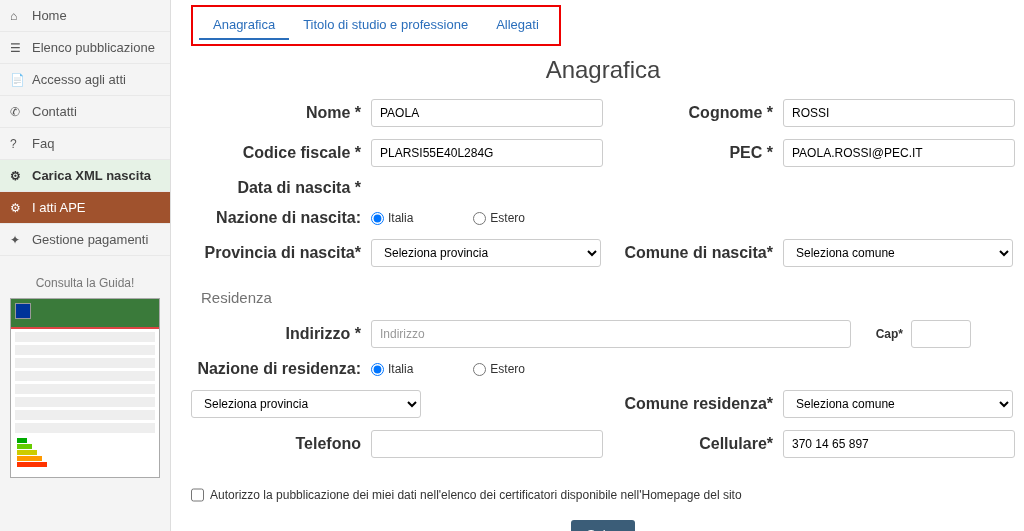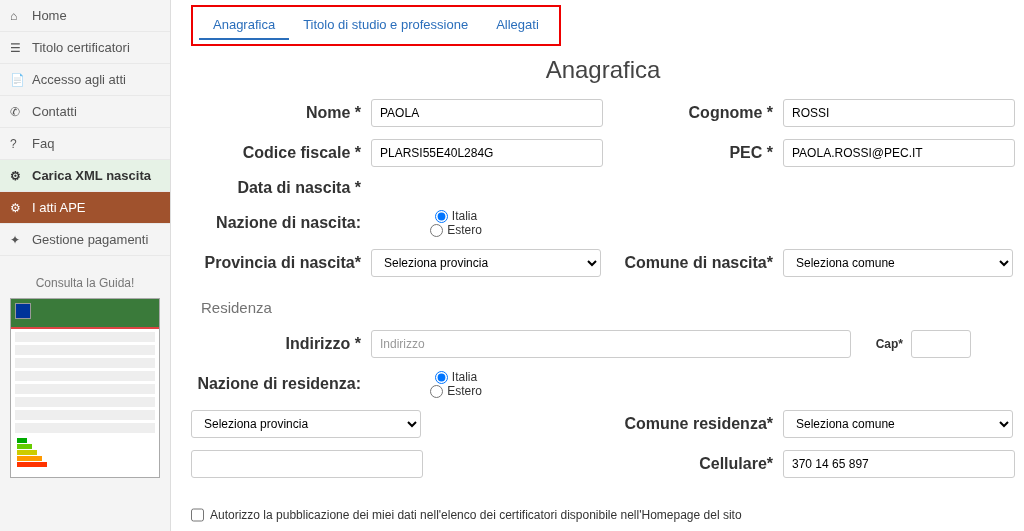--- a/index.html
+++ b/index.html
@@ -30,21 +30,21 @@
 .tab.active { border-bottom-color: #2a6ebb; }
 .page-title { text-align: center; font-size: 24px; color: #444; margin-bottom: 15px; font-weight: normal; }
 .form-grid { display: flex; flex-wrap: wrap; }
 .form-row { display: flex; width: 100%; margin-bottom: 12px; align-items: center; }
 .col-half { width: 50%; display: flex; align-items: center; }
 .label { width: 180px; text-align: right; padding-right: 10px; font-size: 16px; color: #333; font-weight: bold; }
 .input, .select { height: 28px; border: 1px solid #ccc; border-radius: 3px; padding: 0 8px; font-size: 12px; background: #fff; }
 .input.w200 { width: 232px; }
 .input.w100 { width: 60px; }
 .select.w200 { width: 230px; }
-.radios { display: flex; align-items: center; width: 230px; flex-direction: column; }
+.radios { display: flex; align-items: center; width: 230px; }
 .radio-group { display: flex; align-items: center; margin-right: 60px; font-size: 12px; }
 .radio-group input { margin-right: 4px; }
 .section-sub { font-size: 15px; color: #737373; margin: 10px 0 14px 10px; }
 .wide-input { flex: 1; max-width: 480px; }
 .cap-label { width: 40px; text-align: right; padding-right: 8px; font-size: 12px; font-weight: bold; margin-left: 20px; }
 .checkbox-row { display: flex; justify-content: center; margin: 18px 0; font-size: 12px; }
 .checkbox-row input { margin-right: 6px; }
 .save-row { text-align: center; }
 .save-btn { background: #3b5d78; color: #fff; border: none; padding: 7px 16px; border-radius: 3px; font-size: 13px; cursor: pointer; }
 .input::placeholder { color: #999; }
@@ -53,21 +53,21 @@
 <body>
 
 <div class="layout">
   <div class="sidebar">
     <div class="sidebar-item">
       <span class="icon">⌂</span>
       <span>Home</span>
     </div>
     <div class="sidebar-item">
       <span class="icon">☰</span>
-      <span>Titolo certificatori</span>
+      <span>Elenco pubblicazione</span>
     </div>
     <div class="sidebar-item">
       <span class="icon">📄</span>
       <span>Accesso agli atti</span>
     </div>
     <div class="sidebar-item">
       <span class="icon">✆</span>
       <span>Contatti</span>
     </div>
     <div class="sidebar-item">
@@ -220,20 +220,21 @@
         <div class="col-half">
           <div class="label">Comune residenza*</div>
           <select class="select w200">
             <option>Seleziona comune</option>
           </select>
         </div>
       </div>
 
       <div class="form-row">
         <div class="col-half">
+          <div class="label">Telefono</div>
           <input class="input w200" style="">
         </div>
         <div class="col-half">
           <div class="label">Cellulare*</div>
           <input class="input w200" value="370 14 65 897" style="">
         </div>
       </div>
 
       <div class="checkbox-row">
         <input type="checkbox" style="">

